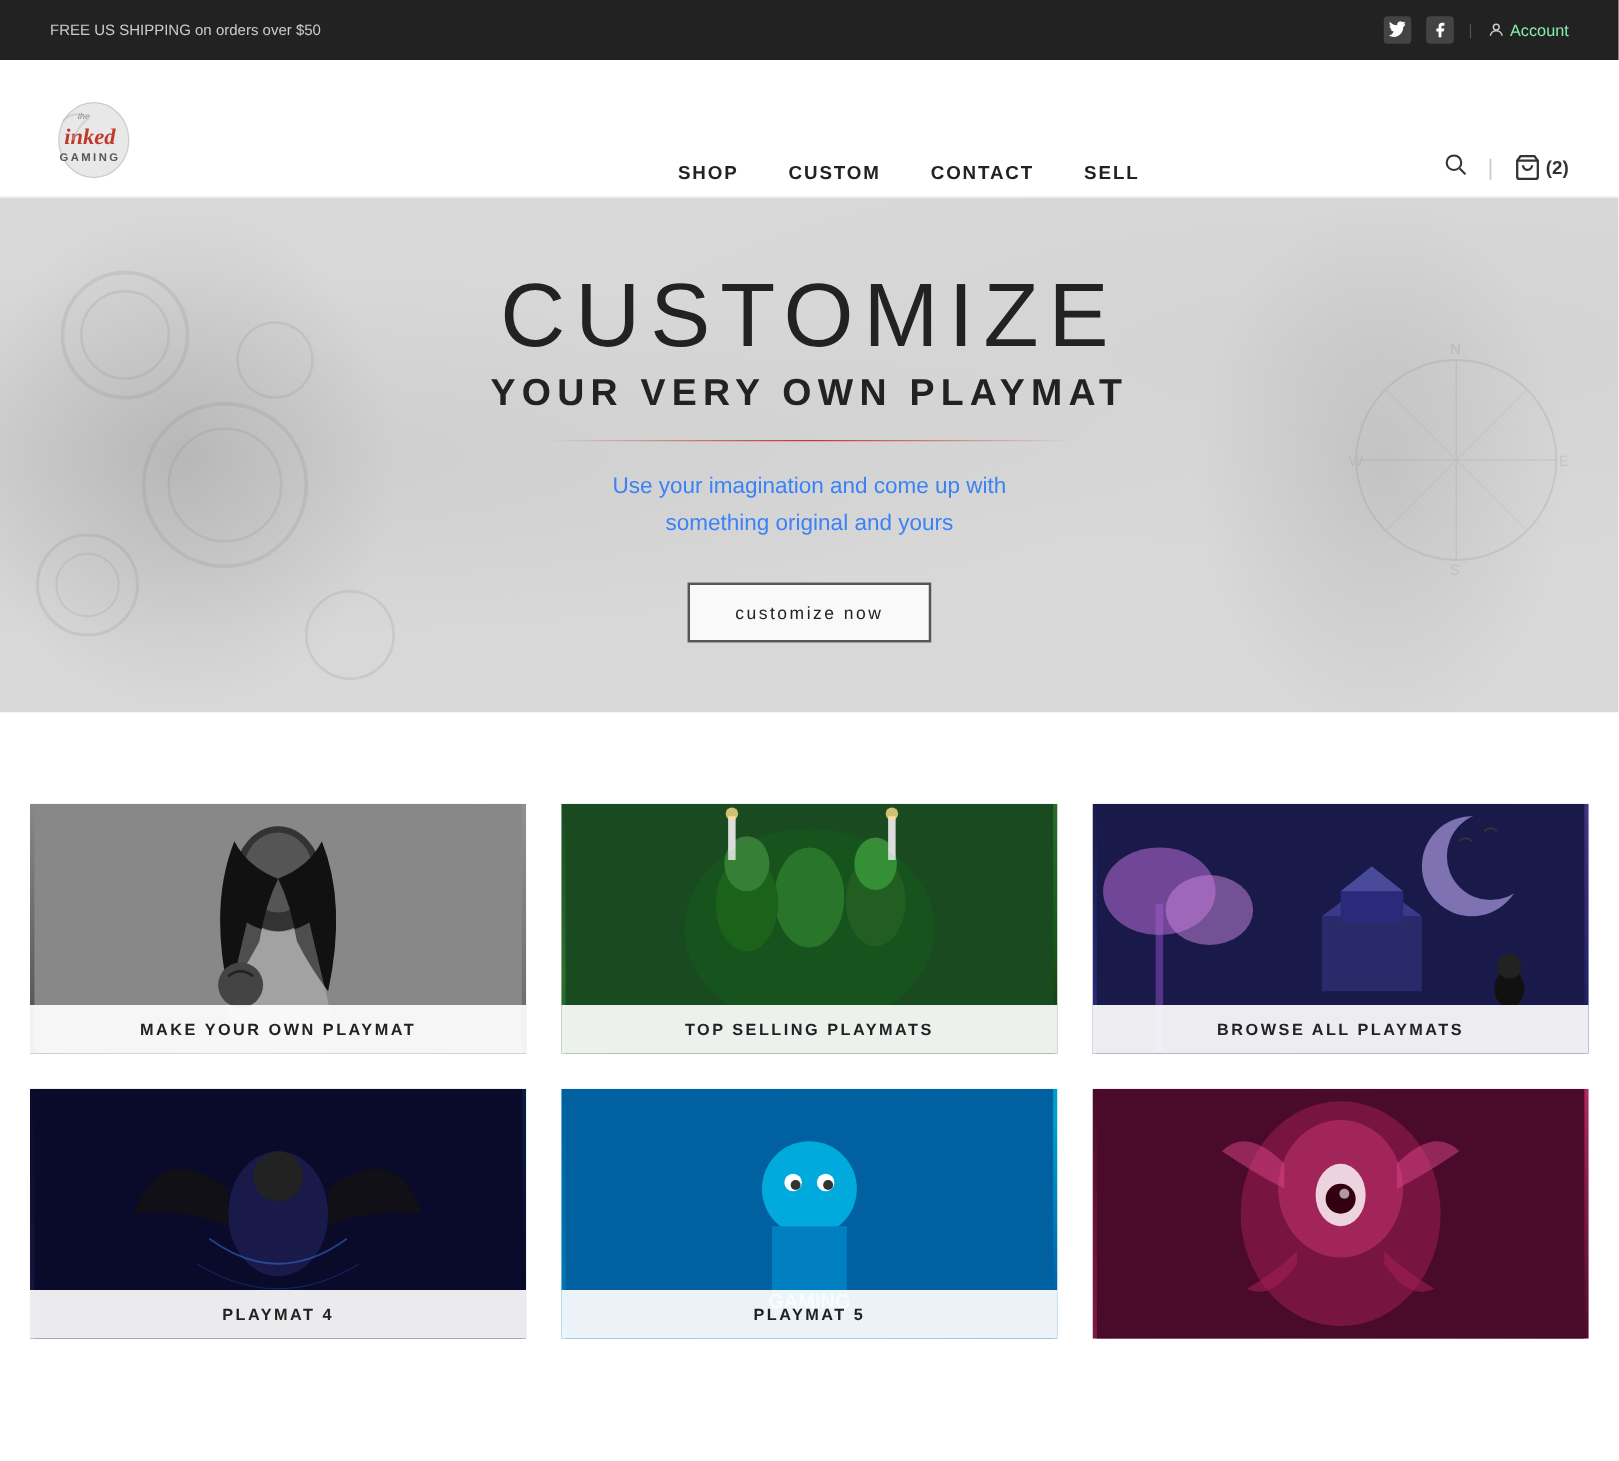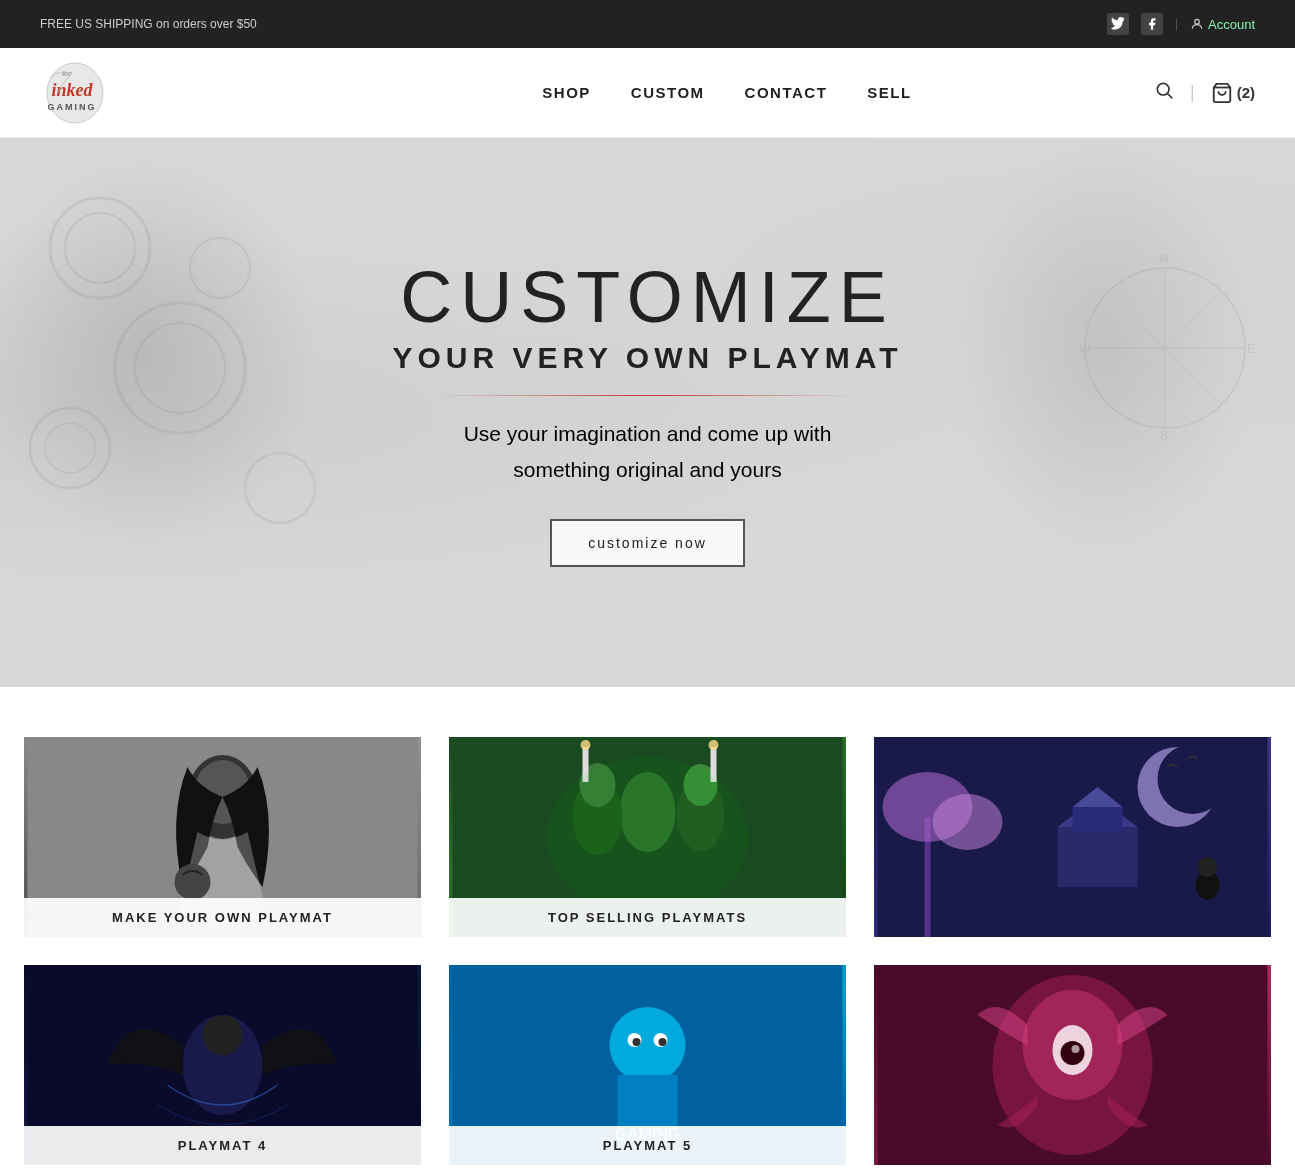--- a/index.html
+++ b/index.html
@@ -22,25 +22,25 @@
       width: 22px; height: 22px; border-radius: 3px;
       display: flex; align-items: center; justify-content: center;
       background: #444; color: #fff; font-size: 13px; cursor: pointer;
     }
     .top-bar-divider { color: #555; }
     .account-link { display: flex; align-items: center; gap: 4px; color: #86efac; cursor: pointer; font-size: 13px; text-decoration: none; }
 
     
     .header {
       display: flex;
-      align-items: center;
+      align-items: flex-end;
       justify-content: space-between;
       padding: 10px 40px;
       border-bottom: 1px solid #eee;
-      height: 90px;
+      height: 110px;
     }
     .logo-area { display: flex; align-items: center; }
     .logo-svg { width: 180px; height: 70px; }
     .nav { display: flex; align-items: center; gap: 40px; margin-left: 80px; }
     .nav-item {
       font-size: 15px;
       font-weight: 600;
       letter-spacing: 1.5px;
       color: #222;
       cursor: pointer;
@@ -53,21 +53,21 @@
       background: none; border: none; cursor: pointer;
       display: flex; align-items: center; gap: 4px;
       font-size: 15px; color: #333; font-weight: 600;
     }
     .header-divider { color: #ccc; font-size: 18px; }
 
     
     .hero {
       position: relative;
       width: 100%;
-      height: 549px;
+      height: 412px;
       overflow: hidden;
       display: flex;
       align-items: center;
       justify-content: center;
     }
     .hero-bg {
       position: absolute;
       inset: 0;
       background: 
         radial-gradient(ellipse at 10% 50%, rgba(180,180,180,0.3) 0%, transparent 50%),
@@ -113,42 +113,43 @@
       text-transform: uppercase;
       margin-top: 4px;
     }
     .hero-divider {
       width: 420px;
       height: 1px;
       background: linear-gradient(to right, transparent, #c0392b, transparent);
       margin: 20px auto;
     }
     .hero-desc {
-      font-size: 21px;
-      color: #000000;
+      font-size: 18px;
+      color: #3b82f6;
       line-height: 1.7;
       margin-bottom: 32px;
     }
     .hero-cta {
       display: inline-block;
       border: 2px solid #555;
       background: rgba(255,255,255,0.85);
       color: #222;
       font-size: 14px;
       letter-spacing: 2px;
       padding: 14px 36px;
       cursor: pointer;
       text-transform: lowercase;
       font-weight: 500;
       text-decoration: none;
     }
 
     
     .product-section {
       padding: 50px 24px 30px;
+      margin-top: 23px;
     }
     .product-grid {
       display: grid;
       grid-template-columns: repeat(3, 1fr);
       gap: 28px;
     }
     .product-card {
       position: relative;
       cursor: pointer;
       overflow: hidden;
@@ -399,20 +400,21 @@
           <rect x="195" y="70" width="50" height="25" fill="#2a2a7a"></rect>
           <polygon points="195,70 220,50 245,70" fill="#4a4a9a"></polygon>
 
           <ellipse cx="330" cy="148" rx="12" ry="15" fill="#111"></ellipse>
           <circle cx="330" cy="130" r="10" fill="#222"></circle>
 
           <path d="M290 30 Q295 25 300 30" stroke="#333" stroke-width="1.5" fill="none"></path>
           <path d="M310 22 Q315 17 320 22" stroke="#333" stroke-width="1.5" fill="none"></path>
         </svg>
       </div>
+      <div class="product-label">BROWSE ALL PLAYMATS</div>
     </div>
 
     <div class="product-card">
       <div class="product-img-4">
         <svg width="100%" height="200" viewBox="0 0 390 200" style="position:absolute;top:0;left:0;">
           <rect width="390" height="200" fill="#0a0a2a"></rect>
 
           <ellipse cx="195" cy="100" rx="40" ry="50" fill="#1a1a4a"></ellipse>
           <path d="M155 80 Q100 40 80 100 Q120 95 155 110Z" fill="#111" opacity="0.8"></path>
           <path d="M235 80 Q290 40 310 100 Q270 95 235 110Z" fill="#111" opacity="0.8"></path>

